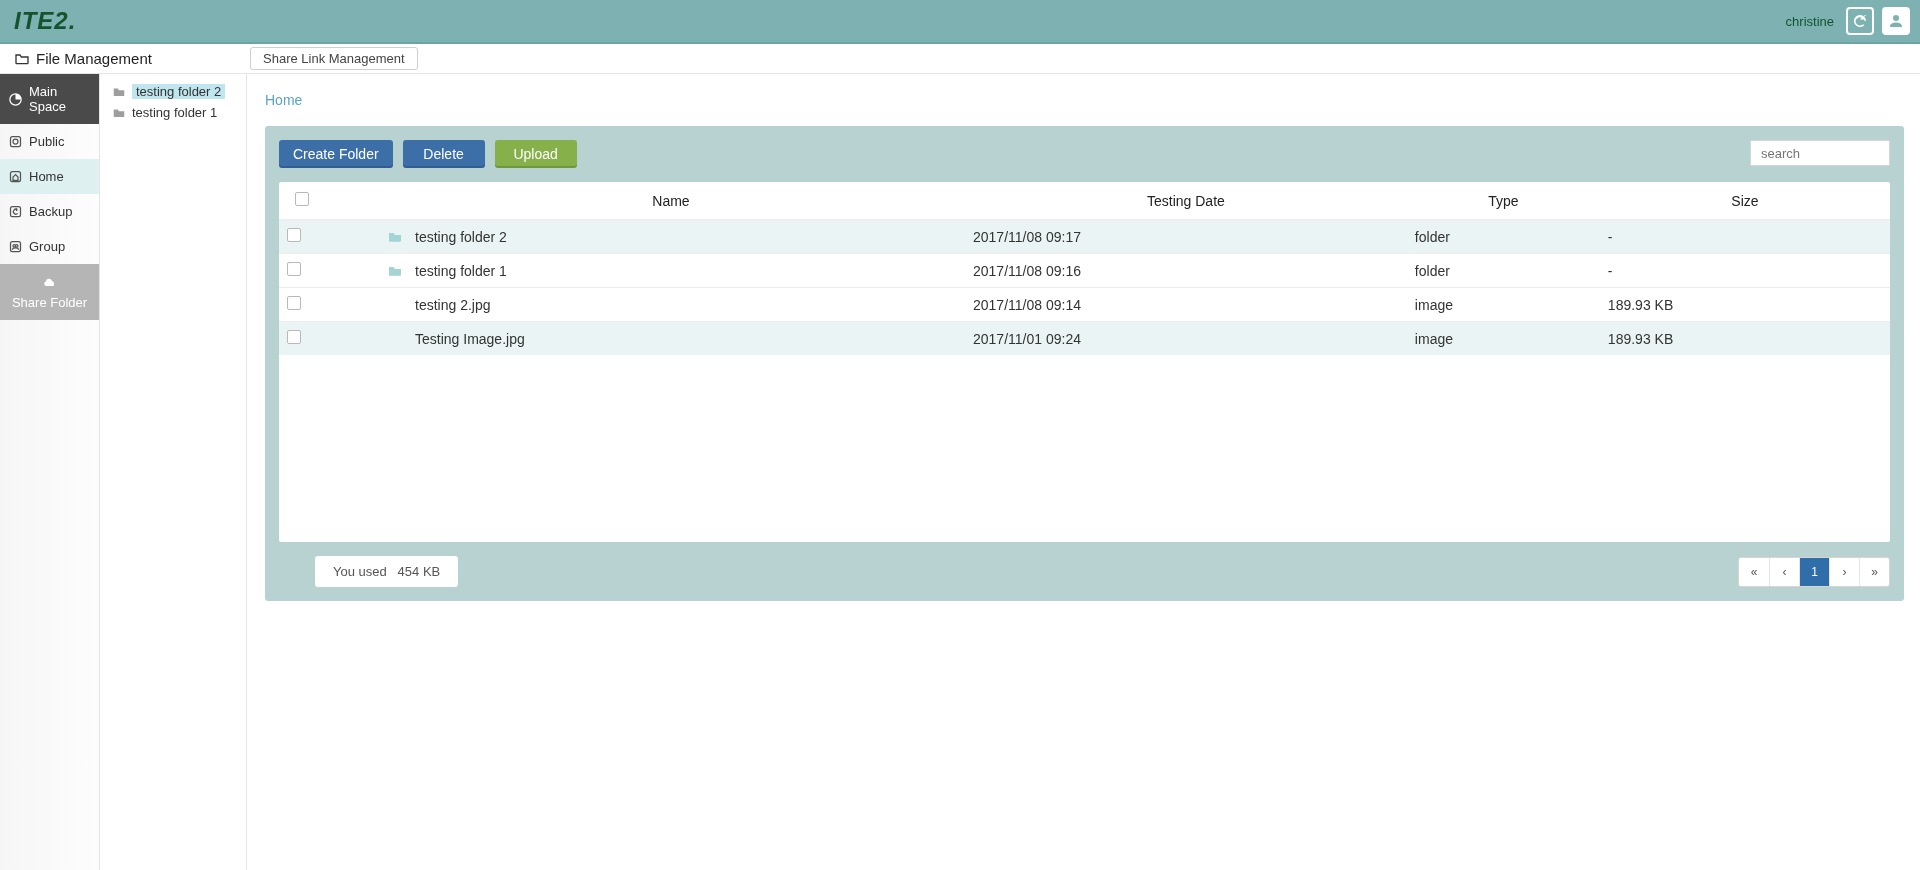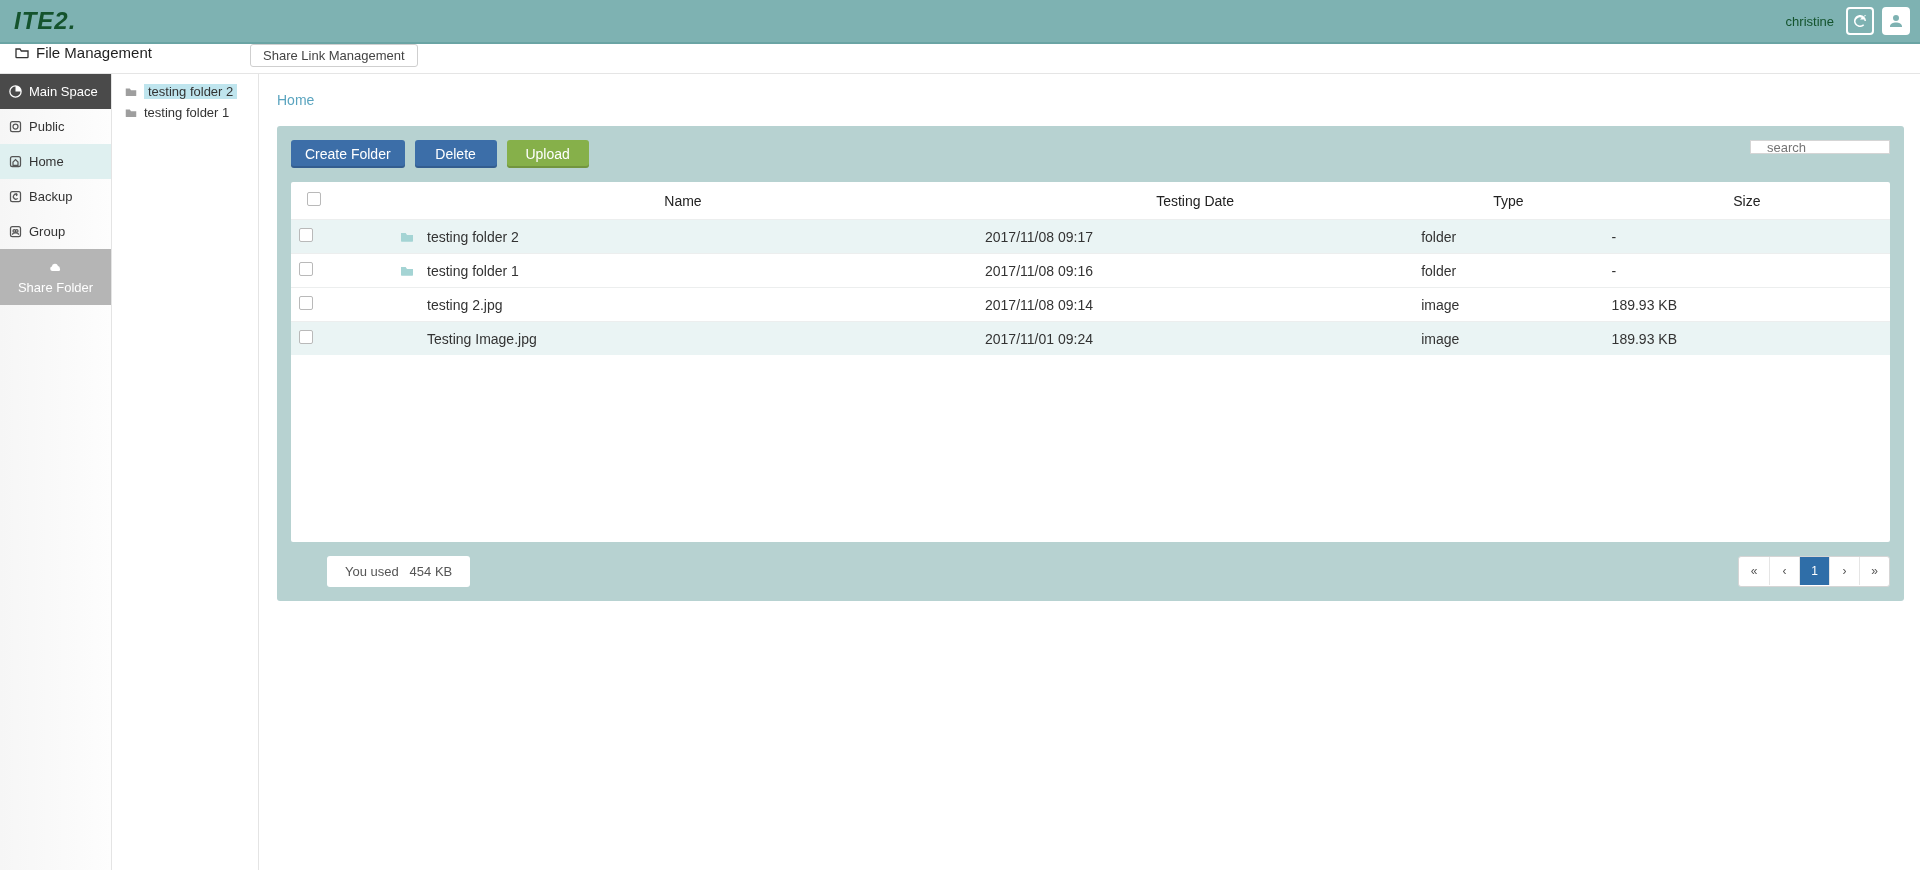--- a/index.html
+++ b/index.html
@@ -11,28 +11,28 @@
   .topbar-right{ display:flex; align-items:center; gap:8px;}
   .username{ color:#14532d; font-size:13px; margin-right:4px;}
   .icon-btn{ width:28px; height:28px; border:2px solid #ffffff; border-radius:4px; display:flex; align-items:center; justify-content:center; color:#ffffff; cursor:pointer; }
   .icon-btn svg{ width:18px; height:18px; fill:#ffffff; }
   .icon-btn.user{ background:#ffffff;}
   .icon-btn.user svg{ fill:#7eb2b2;}
 
   .thinbar{ height:2px; background:#6aa4a4; }
 
   
-  .secondbar{ height:30px; display:flex; align-items:flex-start; padding-left:14px; border-bottom:1px solid #e5e5e5;}
+  .secondbar{ height:30px; display:flex; align-items:center; padding-left:14px; border-bottom:1px solid #e5e5e5;}
   .fm-title{ display:flex; align-items:center; gap:6px; font-size:15px; color:#1f1f1f; width:222px;}
   .tab-link{ border:1px solid #cfcfcf; border-radius:3px; padding:3px 12px; font-size:13px; color:#444; background:#ffffff; margin-left:14px;}
 
   
   .body{ display:flex; height:calc(100% - 74px);}
 
-  .sidebar{ width:112px; background:linear-gradient(to right,#f6f6f6,#fdfdfd); border-right:1px solid #e4e4e4; display:flex; flex-direction:column;}
+  .sidebar{ width:100px; background:linear-gradient(to right,#f6f6f6,#fdfdfd); border-right:1px solid #e4e4e4; display:flex; flex-direction:column;}
   .side-item{ display:flex; align-items:center; gap:6px; padding:10px 8px; font-size:13px; color:#333; cursor:pointer;}
   .side-item svg{ width:15px; height:15px; fill:#555; flex-shrink:0;}
   .side-item.active-dark{ background:#4a4a4a; color:#fff;}
   .side-item.active-dark svg{ fill:#fff;}
   .side-item.active-light{ background:#dff0f0;}
   .side-item.grey{ background:#b5b5b5; color:#fff;flex-direction:column;}
   .side-item.grey svg{ fill:#fff;}
 
   .tree{ width:147px; border-right:1px solid #e4e4e4; padding:8px 8px; background:#ffffff;}
   .tree-item{ display:flex; align-items:center; gap:6px; padding:2px 4px; font-size:13px; color:#333; cursor:pointer; border-radius:2px; margin-bottom:2px;}
@@ -41,37 +41,37 @@
 
   .main{ flex:1; padding:18px 16px 18px 18px; overflow:auto;}
   .breadcrumb{ color:#5aa4bf; font-size:14px; margin-bottom:18px; display:inline-block;}
 
   .panel{ background:#b7d2d1; border-radius:3px; padding:14px; }
   .toolbar{ display:flex; align-items:flex-start; justify-content:space-between; margin-bottom:14px;}
   .toolbar-left{ display:flex; gap:10px;}
   .btn{ color:#fff; border:none; border-radius:3px; padding:6px 14px; font-size:14px; cursor:pointer; text-align:center; min-width:82px;}
   .btn.blue{ background:#3c6ea8; box-shadow:inset 0 -2px 0 rgba(0,0,0,.15);}
   .btn.green{ background:#86b04a; box-shadow:inset 0 -2px 0 rgba(0,0,0,.15);}
-  .search-box{ width:140px; height:14px; border:1px solid #d5d5d5; border-radius:0; padding:2px 16px; font-size:13px; color:#888;}
+  .search-box{ width:140px; height:26px; border:1px solid #d5d5d5; border-radius:0; padding:2px 10px; font-size:13px; color:#888;}
 
   .table-wrap{ background:#ffffff; border-radius:2px; min-height:360px;}
   table{ width:100%; border-collapse:collapse; font-size:14px; color:#333;}
   thead th{ font-weight:400; text-align:center; padding:10px 8px; color:#222;}
   thead th.name{ text-align:center;}
   tbody tr{ border-top:1px solid #eceeee;}
   tbody tr.odd{ background:#eaf4f4;}
   tbody td{ padding:8px 8px; text-align:left;}
   td.chk, th.chk{ width:46px;}
   td.name, th.name{ text-align:left; padding-left:60px; width:640px;}
   td.name .row-name{ display:flex; align-items:center; gap:10px;}
   td.name .row-icon{ width:20px; height:16px; display:inline-block;}
   .folder-icon svg{ width:20px; height:16px; fill:#a4d4d4;}
   .cb{ width:14px; height:14px; border:1px solid #b9b9b9; border-radius:2px; display:inline-block; background:#fff;}
 
-  .footer{ display:flex; justify-content:space-between; margin-top:14px;padding-left:36px;}
+  .footer{ display:flex; align-items:center; justify-content:space-between; margin-top:14px;padding-left:36px;}
   .usage{ background:#ffffff; border-radius:3px; padding:8px 18px; font-size:13px; color:#555;}
   .pager{ display:flex; border:1px solid #d5d5d5; border-radius:3px; overflow:hidden; background:#fff;}
   .pager .pg{ width:30px; height:28px; display:flex; align-items:center; justify-content:center; border-left:1px solid #e5e5e5; font-size:12px; color:#555; cursor:pointer;}
   .pager .pg:first-child{ border-left:none;}
   .pager .pg.current{ background:#2f6ea8; color:#fff;}
 
 </style>
 </head>
 <body>
 

